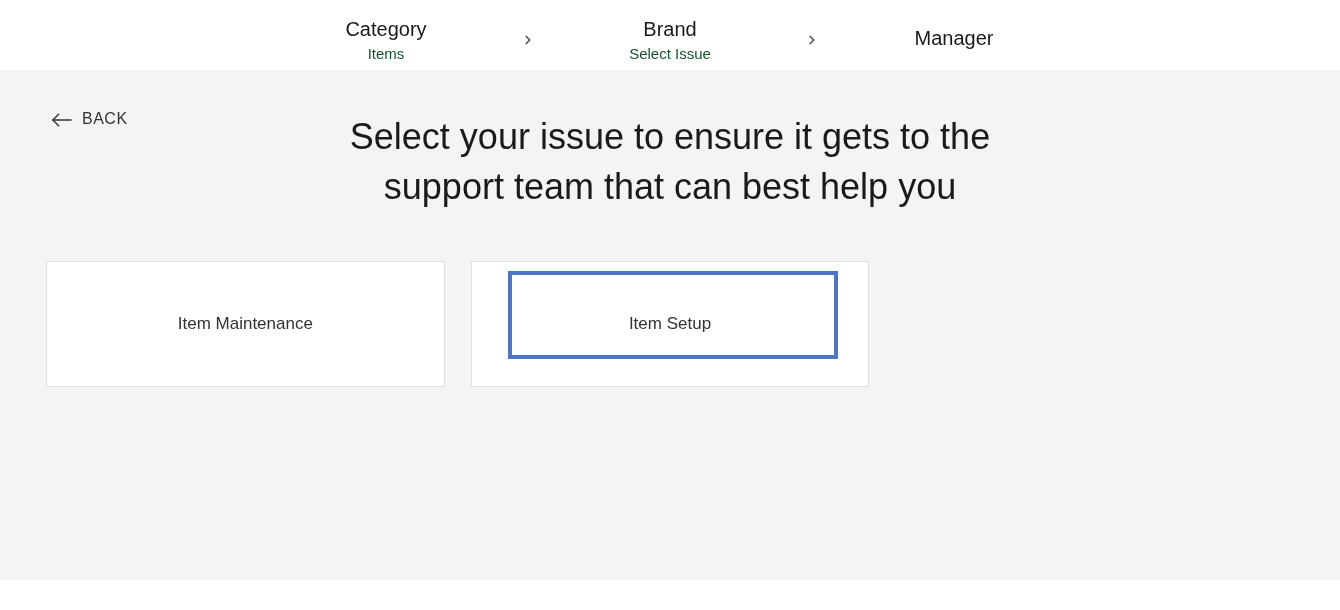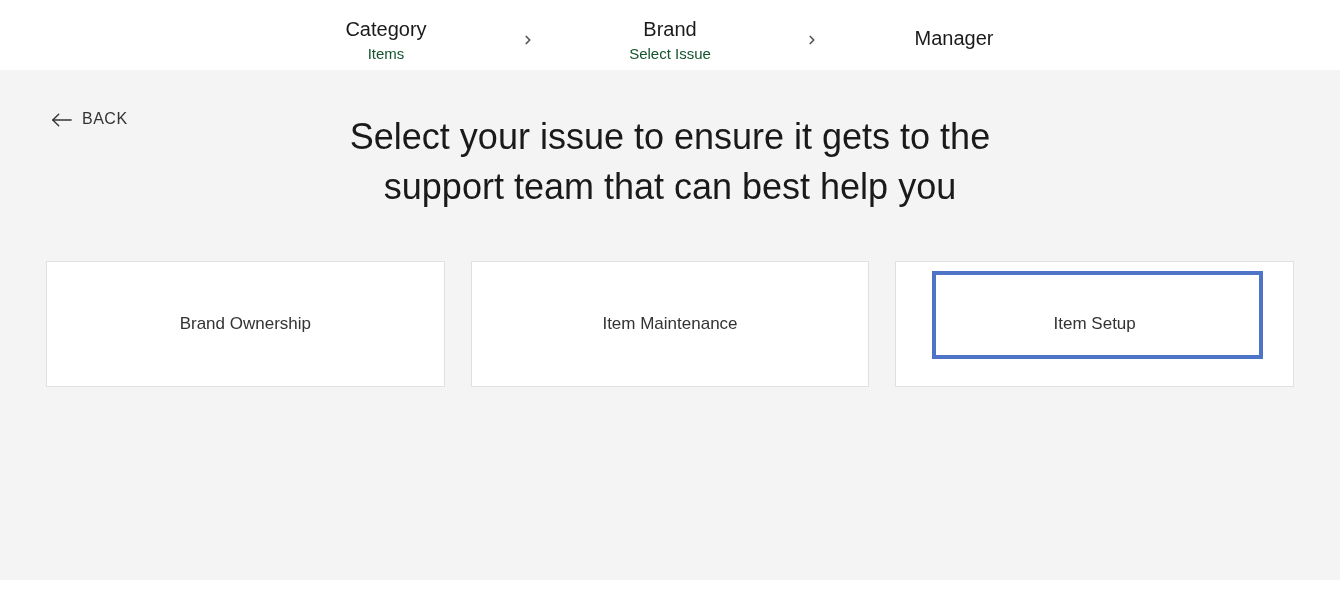--- a/index.html
+++ b/index.html
@@ -140,23 +140,20 @@
           <polyline points="8 1 1 8 8 15"></polyline>
         </svg>
     </span>
     <span class="back-text">BACK</span>
   </div>
 
   <h1 class="page-heading">Select your issue to ensure it gets to the support team that can best help you</h1>
 
   <div class="card-grid">
     <div class="issue-card">
-      <span>Brand Ownership</span>
-    </div>
-    <div class="issue-card">
       <span>Item Maintenance</span>
     </div>
     <div class="issue-card">
       <span>Item Setup</span>
       <div class="highlight-rect"></div>
     </div>
   </div>
 </div>
 
 </body></html>

